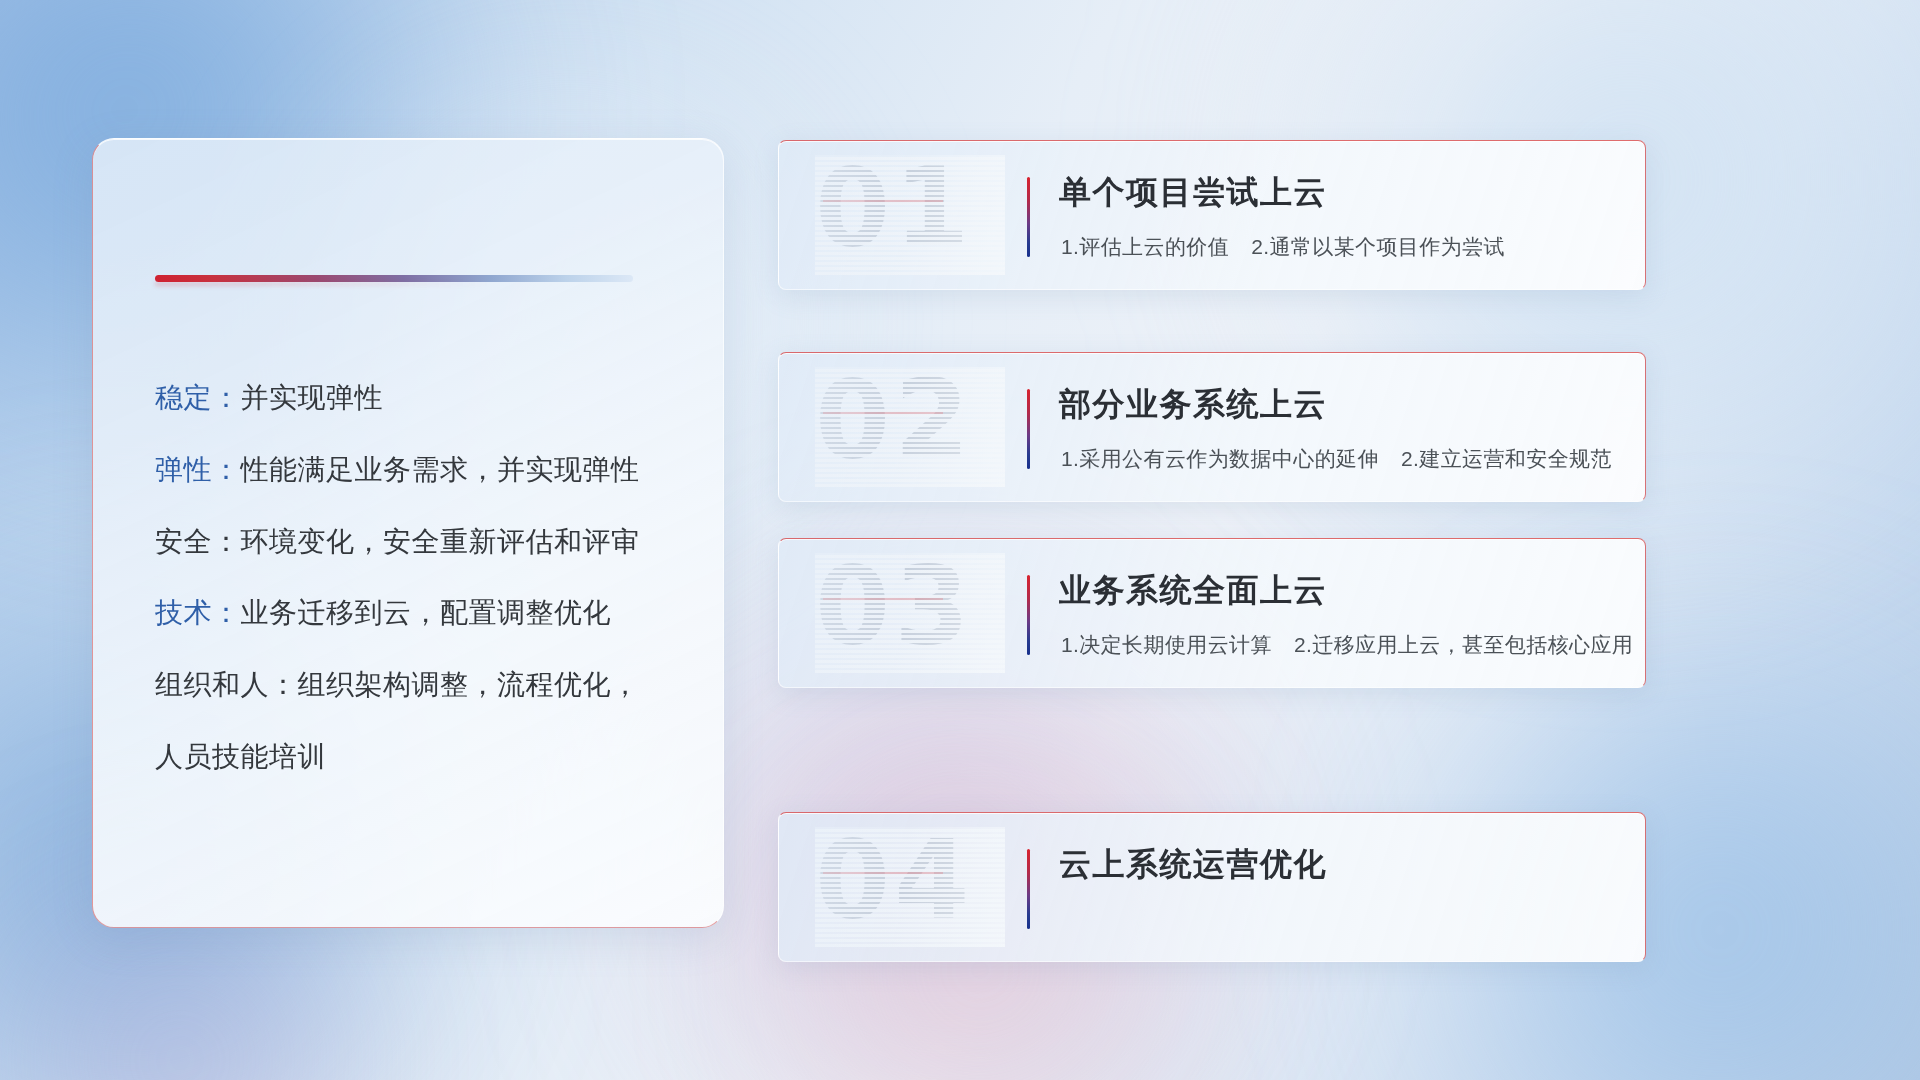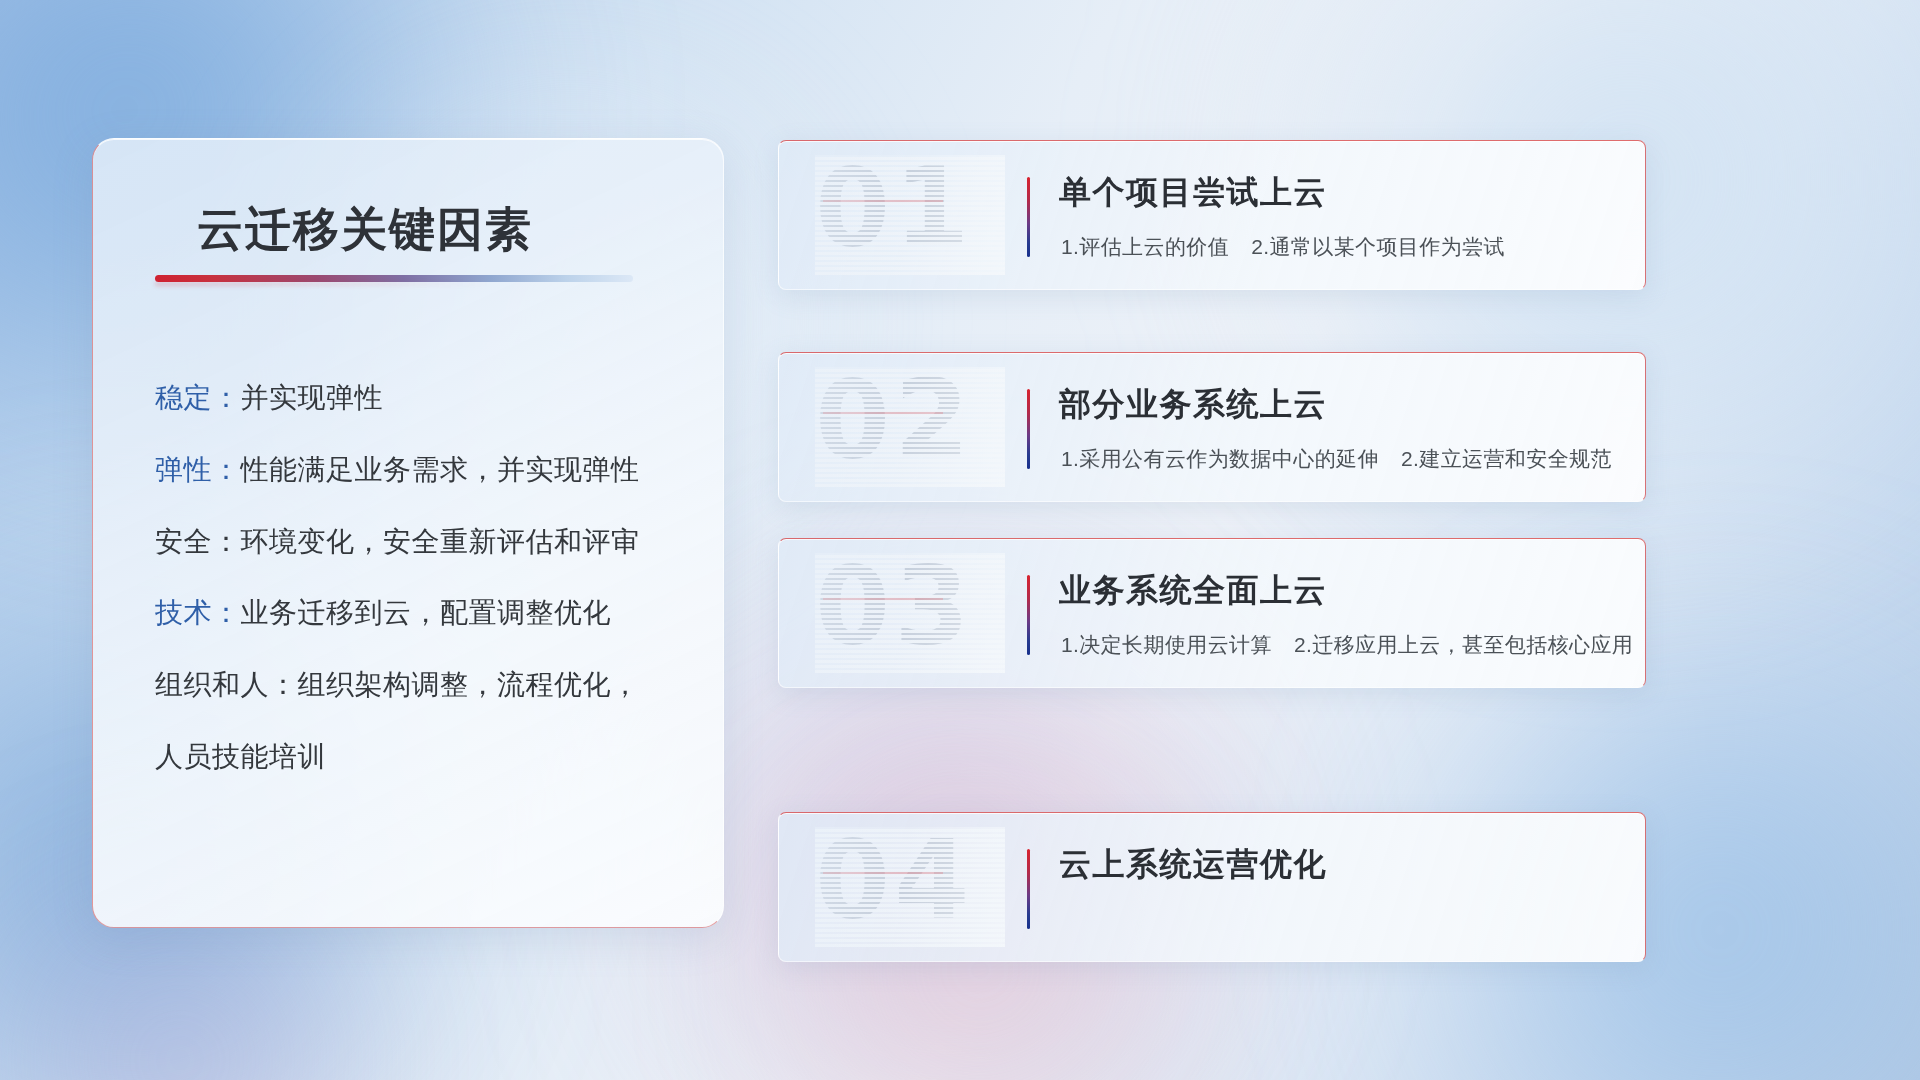--- a/index.html
+++ b/index.html
@@ -211,21 +211,20 @@
   <div class="blob blob-4"></div>
   <div class="blob blob-5"></div>
   <div class="blob blob-6"></div>
   <div class="blob blob-7"></div>
   <div class="blob blob-8"></div>
 </div>
 
 <div id="stage">
 
   <section id="left-panel">
-    <h1 id="panel-title">云迁移关键因素</h1>
     <div id="panel-rule"></div>
 
     <div id="panel-list">
       <p class="panel-line accent">
         <span class="lbl">稳定：</span><span class="txt">并实现弹性</span>
       </p>
       <p class="panel-line accent">
         <span class="lbl">弹性：</span><span class="txt">性能满足业务需求，并实现弹性</span>
       </p>
       <p class="panel-line">

